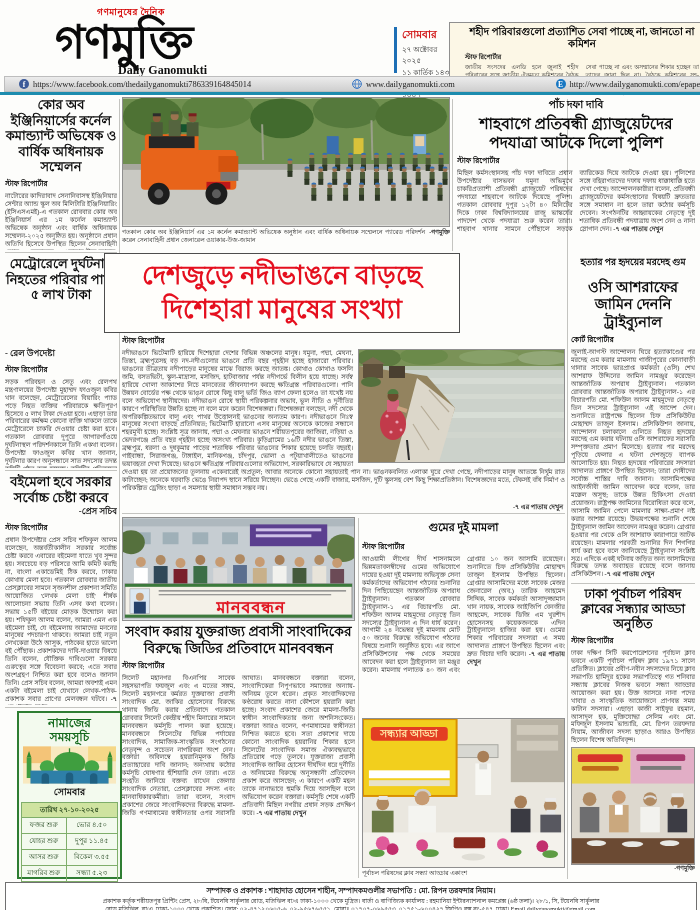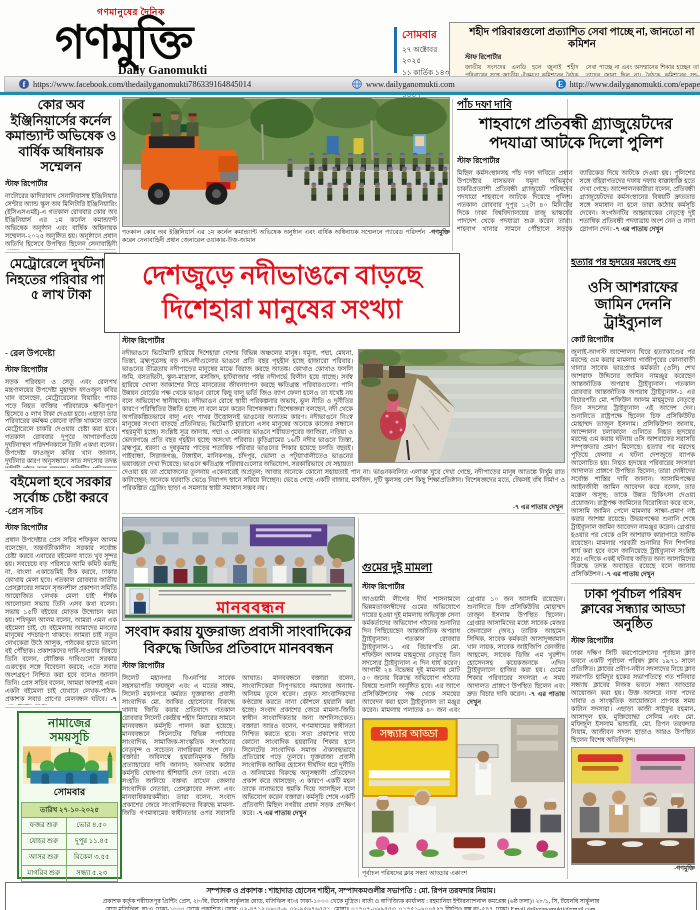--- a/index.html
+++ b/index.html
@@ -12,24 +12,24 @@
   .datebox{border-left:3px solid #1d6fb5;padding-left:5px;}
   .dateday{color:#d11414;font-weight:bold;font-size:10.5px;}
   .dateline{font-size:7.3px;line-height:1.55;color:#222;}
   .teaser{background:#fcf7e6;border:1px solid #8f8f8f;padding:3px 15px;}
   .teaser-h{font-size:10.2px;font-weight:bold;text-align:center;line-height:1.2;color:#000;}
   .byline{font-size:7.4px;font-weight:bold;color:#000;margin:3px 0 2px;}
   .body-txt{font-size:6.4px;line-height:1.24;text-align:justify;color:#262626;}
   .tiny-txt{font-size:5.8px;line-height:1.25;text-align:justify;color:#262626;}
   .cols2{column-count:2;column-gap:7px;}
   .cont{font-weight:bold;font-size:6.4px;}
-  .kicker{font-weight:bold;color:#000;text-decoration:underline;}
+  .kicker{font-weight:bold;text-align:center;color:#000;}
   .hl{font-weight:bold;text-align:center;color:#0d0d0d;line-height:1.2;}
   .hl-left{font-weight:bold;color:#0d0d0d;line-height:1.2;}
-  .sub-deck{font-weight:bold;text-align:left;font-size:8.6px;color:#111;}
+  .sub-deck{font-weight:bold;text-align:right;font-size:8.6px;color:#111;}
   .vr{width:1px;background:#c4c4c0;}
   .hrule{height:1px;background:#c4c4c0;}
   .photo{border:1px solid #8f8f8f;display:block;}
   .cap{font-size:6.1px;line-height:1.3;color:#222;text-align:justify;}
   .credit{font-weight:bold;font-size:6.1px;float:right;margin-left:4px;}
   .redbox{border:1px solid #4d4d4d;background:#fffefb;display:flex;align-items:center;justify-content:center;}
   .red-hl{color:#e50f1e;font-weight:bold;font-size:26px;line-height:1.3;text-align:center;}
   .linkbar{background:linear-gradient(#ececec,#cfcfcf);border:1px solid #bdbdbd;display:flex;
            align-items:center;justify-content:space-between;padding:0 14px;font-size:8.4px;color:#1c1c1c;}
   .linkitem{display:flex;align-items:center;gap:4px;}
@@ -429,21 +429,21 @@
     </div>
     <div class="hl" style="font-size:13.8px;margin-top:3px;">সংবাদ করায় যুক্তরাজ্য প্রবাসী সাংবাদিকের বিরুদ্ধে জিডির প্রতিবাদে মানববন্ধন</div>
     <div class="byline">স্টাফ রিপোর্টার</div>
     <div class="body-txt cols2" style="height:178px;overflow:hidden;">
       <span>সিলেট মহানগর বিএনপির সাবেক সহসভাপতি ফয়জুল এবং এ মতের সঙ্গম, সিলেট মহানগরে কর্মরত যুক্তরাজ্য প্রবাসী সাংবাদিক মো. জাকির হোসেনের বিরুদ্ধে থানায় জিডি করার প্রতিবাদে গতকাল রোববার সিলেট কেন্দ্রীয় শহীদ মিনারের সামনে মানববন্ধন কর্মসূচি পালন করা হয়েছে। মানববন্ধনে সিলেটের বিভিন্ন পর্যায়ের সাংবাদিক, সামাজিক-সাংস্কৃতিক সংগঠনের নেতৃবৃন্দ ও সচেতন নাগরিকরা অংশ নেন। বক্তারা অবিলম্বে হয়রানিমূলক জিডি প্রত্যাহারের দাবি জানান; অন্যথায় কঠোর কর্মসূচি ঘোষণার হুঁশিয়ারি দেন তারা। এতে সংহতি জানিয়ে বক্তব্য রাখেন জেলার সাংবাদিক নেতারা, প্রেসক্লাবের সদস্য এবং মানবাধিকারকর্মীরা। তারা বলেন, সংবাদ প্রকাশের জেরে সাংবাদিকদের বিরুদ্ধে মামলা-জিডি গণমাধ্যমের স্বাধীনতার ওপর সরাসরি আঘাত।</span>
       <span>মানববন্ধনে বক্তারা বলেন, সাংবাদিকেরা নিপুণভাবে সমাজের অন্যায়-অনিয়ম তুলে ধরেন। প্রকৃত সাংবাদিকদের কণ্ঠরোধ করতে নানা কৌশলে হয়রানি করা হচ্ছে। সংবাদ প্রকাশের জেরে মামলা-জিডি স্বাধীন সাংবাদিকতার জন্য অশনিসংকেত। বক্তারা আরও বলেন, গণমাধ্যমের স্বাধীনতা নিশ্চিত করতে হবে। সত্য প্রকাশের দায়ে কোনো সাংবাদিক হয়রানির শিকার হলে সিলেটের সাংবাদিক সমাজ ঐক্যবদ্ধভাবে প্রতিরোধ গড়ে তুলবে। যুক্তরাজ্য প্রবাসী সাংবাদিক জাকির হোসেন দীর্ঘদিন ধরে দুর্নীতি ও অনিয়মের বিরুদ্ধে অনুসন্ধানী প্রতিবেদন প্রকাশ করে আসছেন; এ কারণে একটি মহল তাকে নানাভাবে হুমকি দিয়ে আসছিল বলে অভিযোগ করেন বক্তারা। কর্মসূচি শেষে একটি প্রতিবাদী মিছিল নগরীর প্রধান সড়ক প্রদক্ষিণ করে।</span>
       <span class="cont">-৭ এর পাতায় দেখুন</span>
     </div>
   </div>
 
-  <div class="abs" style="left:362px;top:519px;width:203px;height:196px;overflow:hidden;margin-top:40px;">
+  <div class="abs" style="left:362px;top:519px;width:203px;height:196px;overflow:hidden;">
     <div class="kicker" style="font-size:11px;">গুমের দুই মামলা</div>
     <div class="byline">স্টাফ রিপোর্টার</div>
     <div class="body-txt cols2">
       <span>আওয়ামী লীগের দীর্ঘ শাসনামলে ভিন্নমতাবলম্বীদের গুমের অভিযোগে দায়ের হওয়া দুই মামলায় অভিযুক্ত সেনা কর্মকর্তাদের অভিযোগ গঠনের শুনানির দিন পিছিয়েছেন আন্তর্জাতিক অপরাধ ট্রাইব্যুনাল। গতকাল রোববার ট্রাইব্যুনাল-১ এর বিচারপতি মো. শফিউল আলম মাহমুদের নেতৃত্বে তিন সদস্যের ট্রাইব্যুনাল এ দিন ধার্য করেন। আগামী ২৪ নভেম্বর দুই মামলায় মোট ৫০ জনের বিরুদ্ধে অভিযোগ গঠনের বিষয়ে শুনানি অনুষ্ঠিত হবে। এর আগে প্রসিকিউশনের পক্ষ থেকে সময়ের আবেদন করা হলে ট্রাইব্যুনাল তা মঞ্জুর করেন।</span>
       <span>মামলায় পলাতক ৪০ জন এবং গ্রেপ্তার ১০ জন আসামি রয়েছেন। শুনানিতে চিফ প্রসিকিউটর মোহাম্মদ তাজুল ইসলাম উপস্থিত ছিলেন। গ্রেপ্তার আসামিদের মধ্যে সাবেক মেজর জেনারেল (অব.) তারিক আহমেদ সিদ্দিক, সাবেক কর্মকর্তা আসাদুজ্জামান খান নায়ক, সাবেক আইজিপি বেনজীর আহমেদ, সাবেক ডিজি এম খুরশীদ হোসেনসহ কয়েকজনকে এদিন ট্রাইব্যুনালে হাজির করা হয়। গুমের শিকার পরিবারের সদস্যরা এ সময় আদালত প্রাঙ্গণে উপস্থিত ছিলেন এবং দ্রুত বিচার দাবি করেন।</span>
       <span class="cont">-৭ এর পাতায় দেখুন</span>
     </div>
   </div>
 
   <div class="abs" style="left:362px;top:718px;width:203px;">

